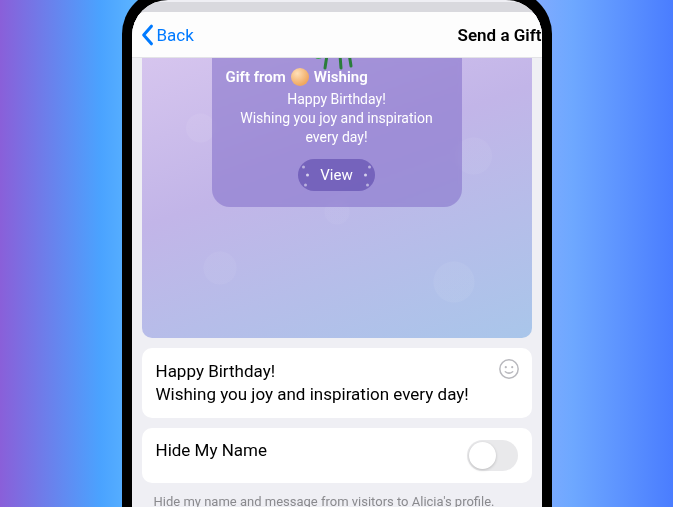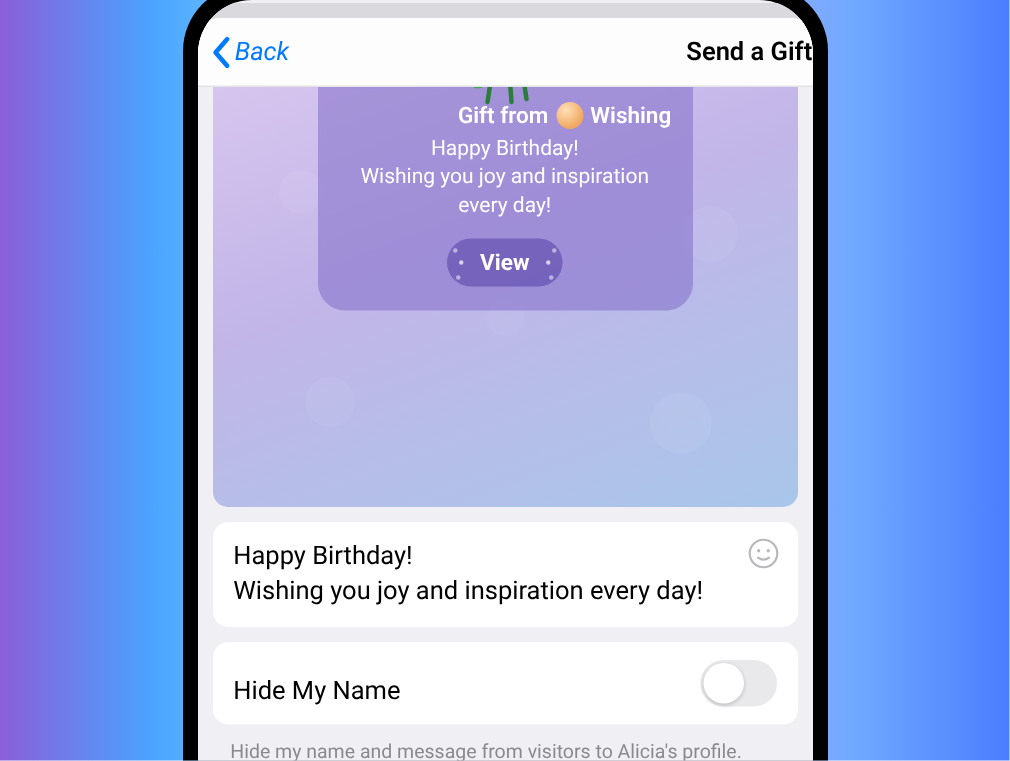--- a/index.html
+++ b/index.html
@@ -54,21 +54,20 @@
     position: relative;
     flex-shrink: 0;
   }
   .back {
     display: flex;
     align-items: center;
     color: #007aff;
     font-size: 17px;
     padding-left: 8px;
     cursor: pointer;
-    font-style: italic;
   }
   .back svg { width: 14px; height: 22px; margin-right: 3px; }
   .title {
     position: absolute;
     left: 0; right: 0;
     text-align: right;
     font-size: 17px;
     font-weight: 600;
     color: #000;
     pointer-events: none;
@@ -116,42 +115,42 @@
     left: 50%;
     transform: translateX(-50%);
     width: 100px;
     height: 70px;
   }
   .gift-from {
     font-size: 15px;
     font-weight: 600;
     display: flex;
     align-items: center;
-    justify-content: flex-end;
+    justify-content: flex-start;
     gap: 5px;
   }
   .avatar {
     width: 18px; height: 18px; border-radius: 50%;
     background: radial-gradient(circle at 35% 30%, #ffe0b8, #f0a860 70%);
     display: inline-block;
     position: relative;
     flex-shrink: 0;
   }
   .gift-msg {
     font-size: 14px;
     line-height: 1.35;
     margin-top: 4px;
     font-weight: 400;
   }
   .view-btn {
     margin: 12px auto 0;
     background: rgba(90,70,170,0.6);
     color: #fff;
     font-size: 15px;
-    font-weight: 700;
+    font-weight: 400;
     padding: 7px 22px;
     border-radius: 16px;
     display: inline-block;
     position: relative;
   }
   .view-btn::before, .view-btn::after {
     content: "";
     position: absolute;
     width: 3px; height: 3px; border-radius: 50%;
     background: rgba(255,255,255,0.7);
@@ -179,21 +178,21 @@
   }
   .emoji-btn {
     position: absolute;
     right: 12px; top: 10px;
     width: 22px; height: 22px;
     color: #b8b8bd;
     cursor: pointer;
   }
   .toggle-row {
     display: flex;
-    align-items: flex-end;
+    align-items: flex-start;
     justify-content: space-between;
   }
   .toggle-label {
     font-size: 17px;
     color: #000;
   }
   .switch {
     width: 51px; height: 31px;
     background: #e9e9eb;
     border-radius: 31px;

